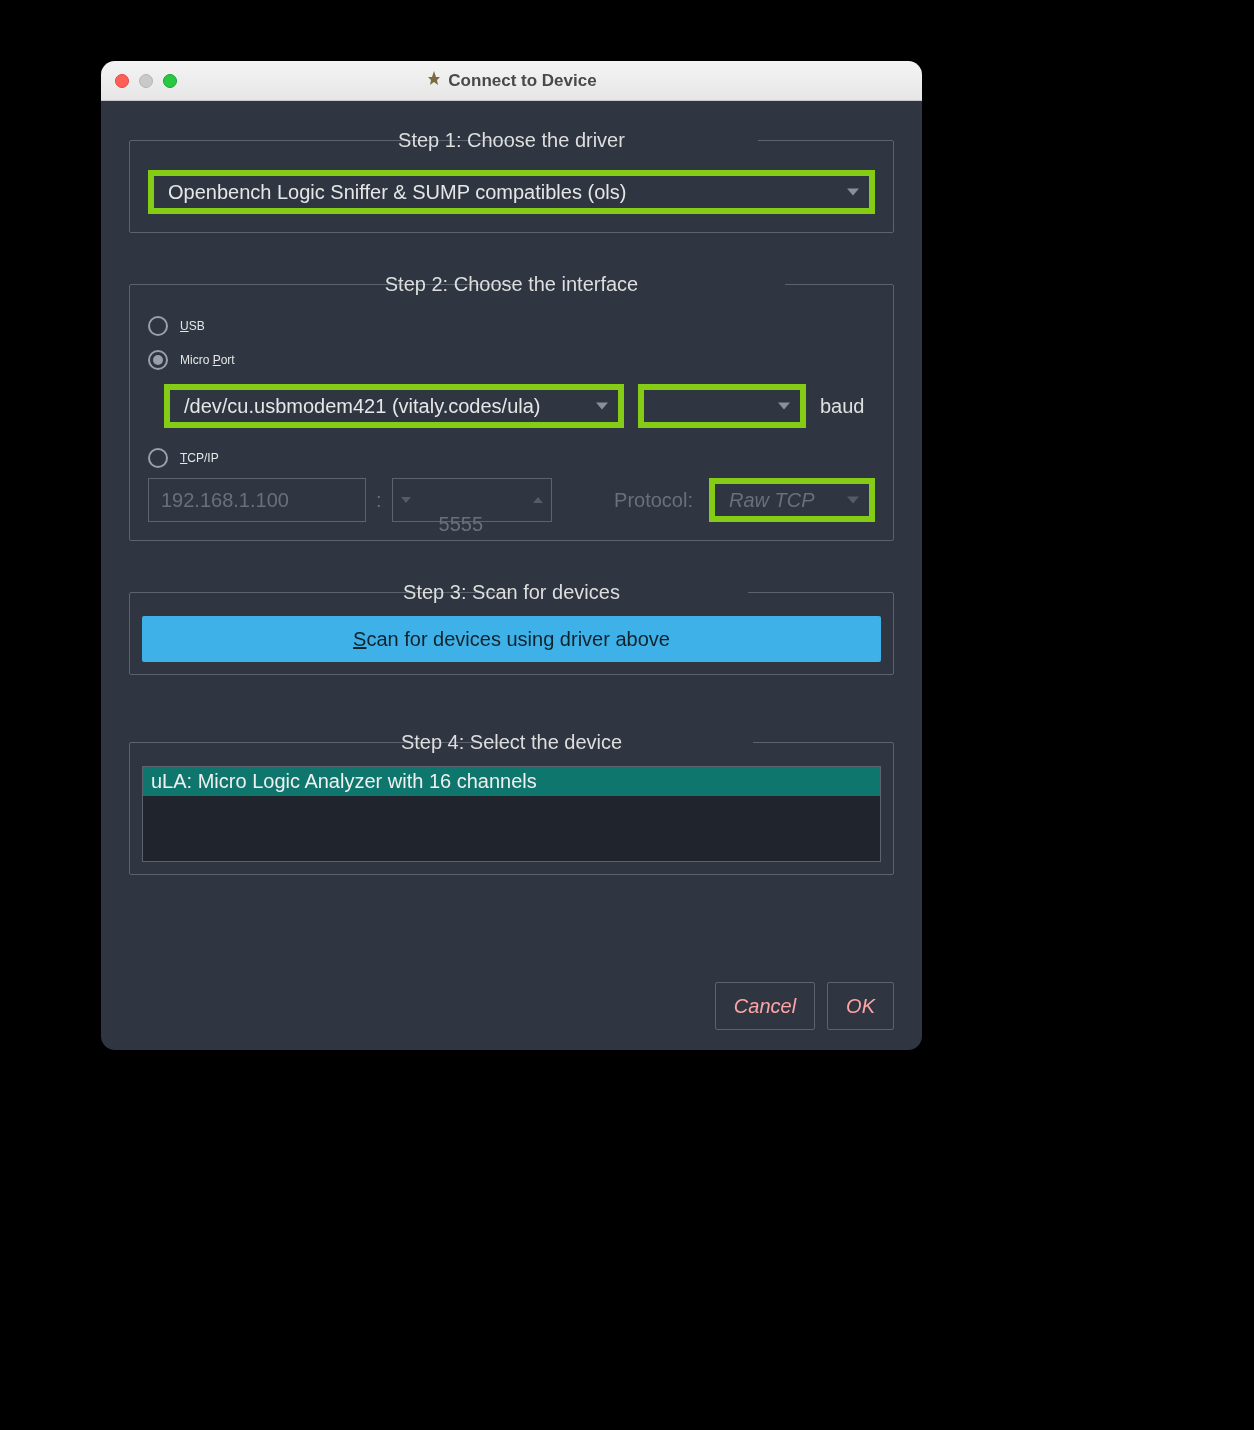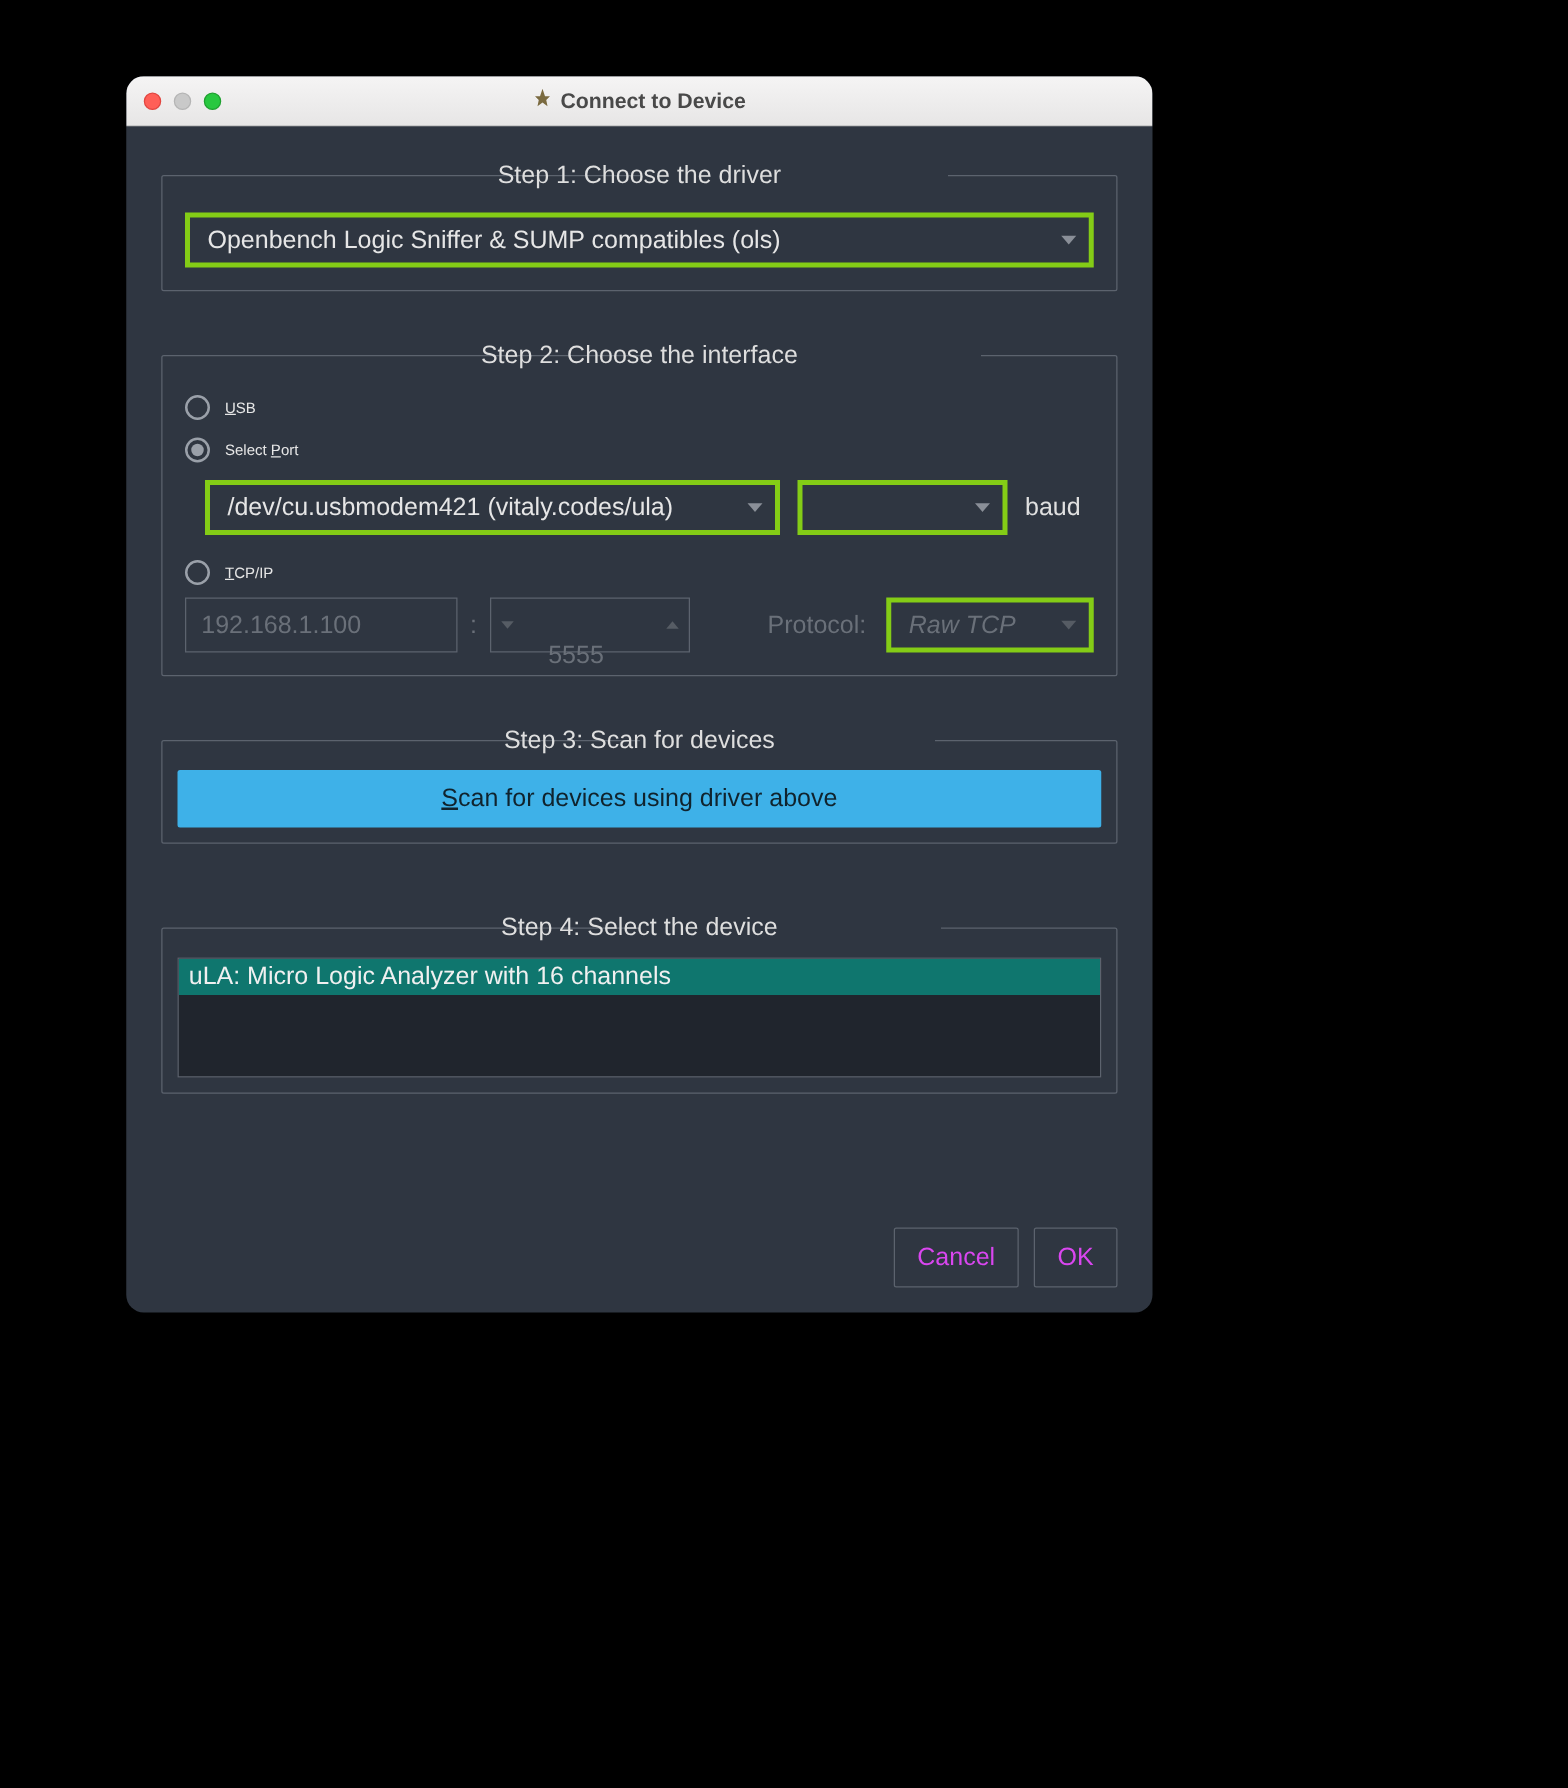--- a/index.html
+++ b/index.html
@@ -75,21 +75,21 @@
     color: #dedede;
     margin-left: auto;
     margin-right: auto;
     text-align: center;
   }
   
   fieldset.group > legend { margin-left:50%; transform:translateX(-50%); }
 
   .dropdown {
     height: 44px;
-    border: 4px solid #84cc16;
+    border: 6px solid #84cc16;
     background: #2f3641;
     display:flex;
     align-items:center;
     padding: 0 36px 0 14px;
     position:relative;
     color:#e6e6e6;
     cursor:pointer;
     white-space:nowrap;
     overflow:hidden;
   }
@@ -205,25 +205,26 @@
     display:flex;
     justify-content:flex-end;
     gap:12px;
     padding-top:30px;
   }
   .btn {
     height:48px;
     border:1px solid #5c636e;
     padding:0 18px;
     display:flex;align-items:center;justify-content:center;
-    color:#d946ef;
+    color:#fca5a5;
     font-size:20px;
     cursor:pointer;
     border-radius:2px;
     background:#2f3641;
+    font-style:italic;
   }
 </style>
 </head>
 <body>
 
 <div class="window">
   <div class="titlebar">
     <div class="traffic">
       <div class="tl close"></div>
       <div class="tl min"></div>
@@ -254,21 +255,21 @@
 
       <div class="radio-row">
         <span class="radio"></span>
         <span><span class="mnemonic">U</span><span>SB</span></span>
       </div>
 
       <div class="radio-row">
         <span class="radio checked">
             <span class="dot"></span>
           </span>
-        <span><span>Select </span><span class="mnemonic">P</span><span>ort</span></span>
+        <span><span>Micro </span><span class="mnemonic">P</span><span>ort</span></span>
       </div>
 
       <div class="serial-row">
         <div class="dropdown port">
           <span>/dev/cu.usbmodem421 (vitaly.codes/ula)</span>
           <span class="caret"></span>
         </div>
         <div class="dropdown baud">
           <span></span>
           <span class="caret"></span>

